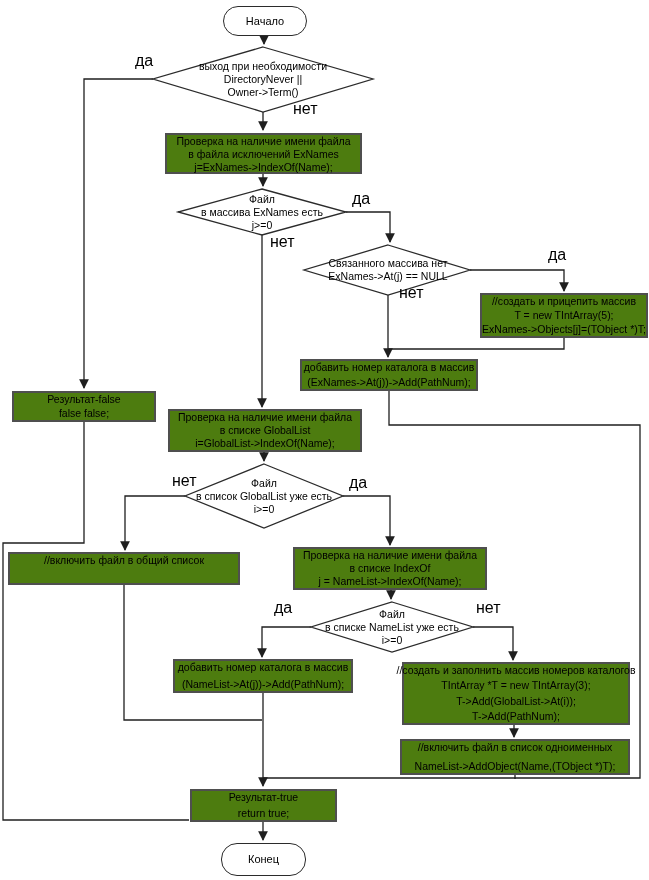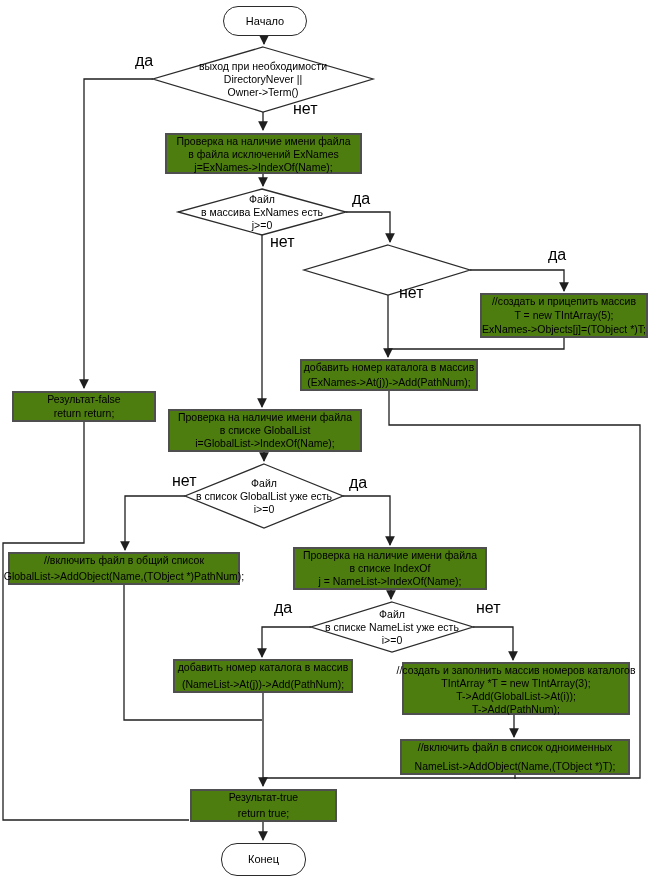--- a/index.html
+++ b/index.html
@@ -68,20 +68,24 @@
   <div class="node dtext" style="left:163px;top:58px;width:200px;height:42px;">
     <div>выход при необходимости</div>
     <div>DirectoryNever ||</div>
     <div>Owner-&gt;Term()</div>
   </div>
   <div class="node dtext" style="left:162px;top:191px;width:200px;height:42px;">
     <div>Файл</div>
     <div>в массива ExNames есть</div>
     <div>j&gt;=0</div>
   </div>
+  <div class="node dtext" style="left:288px;top:256px;width:200px;height:28px;">
+    <div>Связанного массива нет</div>
+    <div>ExNames-&gt;At(j) == NULL</div>
+  </div>
   <div class="node dtext" style="left:164px;top:475px;width:200px;height:42px;">
     <div>Файл</div>
     <div>в список GlobalList уже есть</div>
     <div>i&gt;=0</div>
   </div>
   <div class="node dtext" style="left:292px;top:606px;width:200px;height:42px;">
     <div>Файл</div>
     <div>в списке NameList уже есть</div>
     <div>i&gt;=0</div>
   </div>
@@ -95,41 +99,40 @@
     <div>//создать и прицепить массив</div>
     <div>T = new TIntArray(5);</div>
     <div>ExNames-&gt;Objects[j]=(TObject *)T;</div>
   </div>
   <div class="node process" style="left:300px;top:359px;width:178px;height:32px;">
     <div>добавить номер каталога в массив</div>
     <div>(ExNames-&gt;At(j))-&gt;Add(PathNum);</div>
   </div>
   <div class="node process" style="left:12px;top:391px;width:144px;height:31px;">
     <div>Результат-false</div>
-    <div>return return;</div>
+    <div>false false;</div>
   </div>
   <div class="node process" style="left:168px;top:409px;width:194px;height:43px;">
     <div>Проверка на наличие имени файла</div>
     <div>в списке GlobalList</div>
     <div>i=GlobalList-&gt;IndexOf(Name);</div>
   </div>
   <div class="node process" style="left:8px;top:552px;width:232px;height:33px;">
     <div>//включить файл в общий список</div>
-    <div>GlobalList-&gt;AddObject(Name,(TObject *)PathNum);</div>
   </div>
   <div class="node process" style="left:293px;top:547px;width:194px;height:43px;">
     <div>Проверка на наличие имени файла</div>
     <div>в списке IndexOf</div>
     <div>j = NameList-&gt;IndexOf(Name);</div>
   </div>
   <div class="node process" style="left:173px;top:659px;width:180px;height:34px;">
     <div>добавить номер каталога в массив</div>
     <div>(NameList-&gt;At(j))-&gt;Add(PathNum);</div>
   </div>
-  <div class="node process" style="left:402px;top:662px;width:228px;height:53px;">
+  <div class="node process" style="left:402px;top:662px;width:228px;height:63px;">
     <div>//создать и заполнить массив номеров каталогов</div>
     <div>TIntArray *T = new TIntArray(3);</div>
     <div>T-&gt;Add(GlobalList-&gt;At(i));</div>
     <div>T-&gt;Add(PathNum);</div>
   </div>
   <div class="node process" style="left:190px;top:789px;width:147px;height:33px;">
     <div>Результат-true</div>
     <div>return true;</div>
   </div>
   <div class="node process" style="left:400px;top:739px;width:230px;height:36px;">

